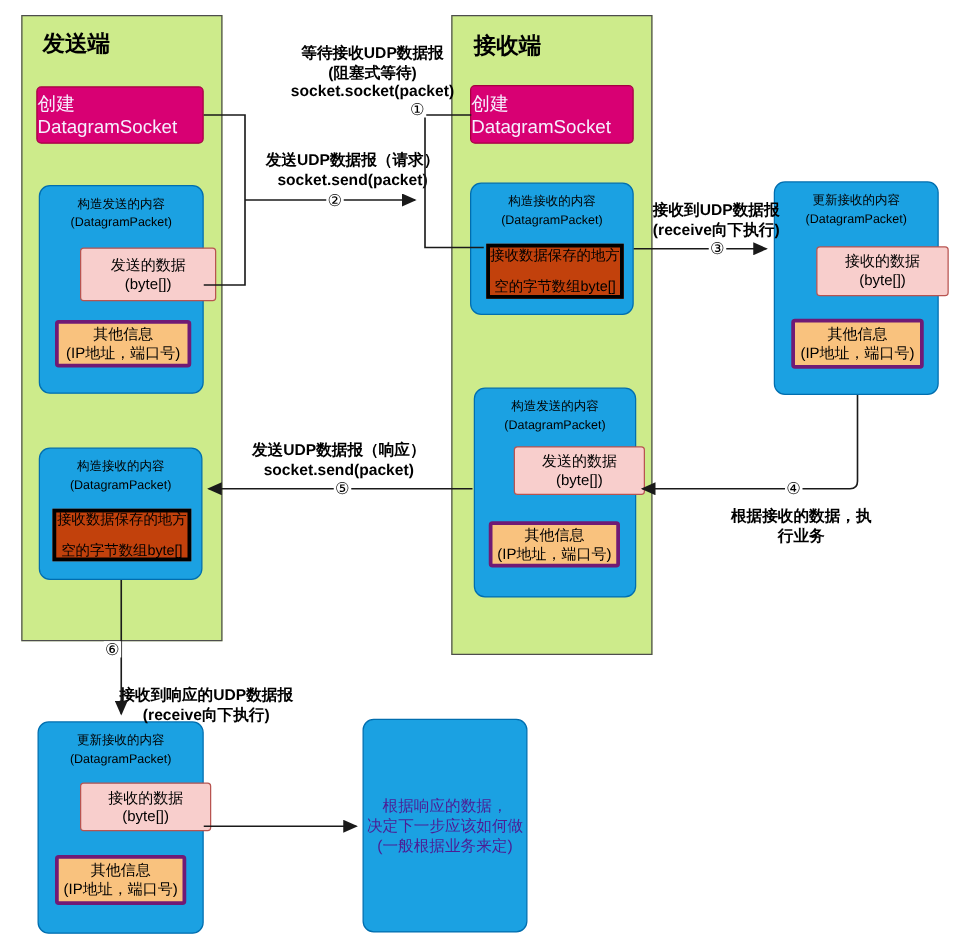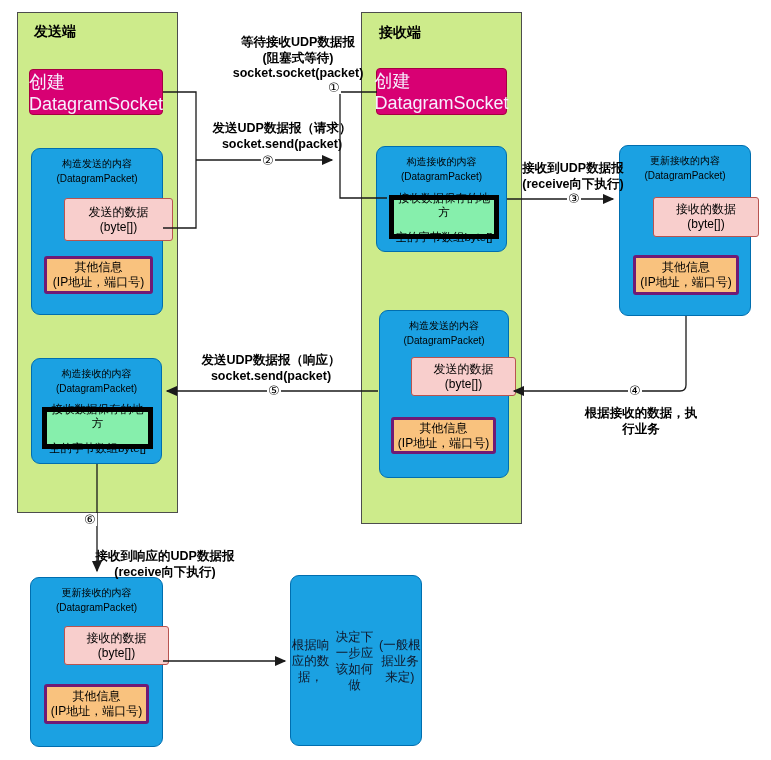--- a/index.html
+++ b/index.html
@@ -4,42 +4,42 @@
 <style>
   html,body{margin:0;padding:0;}
   body{
     width:771px;height:760px;position:relative;overflow:hidden;
     background:#ffffff;color:#000;
     font-family:"Liberation Sans","DejaVu Sans",sans-serif;
     font-size:12px;
   }
   .abs{position:absolute;box-sizing:border-box;}
   .panel{background:#cdeb8b;border:1px solid #4d4d4d;z-index:1;}
-  .panel-title{position:absolute;font-size:14px;font-weight:bold;z-index:2;}
+  .panel-title{position:absolute;font-size:18px;font-weight:bold;z-index:2;}
   .socket{
     background:#d80073;border:1px solid #a50040;border-radius:4px;
     color:#f6efff;display:flex;align-items:center;justify-content:center;
-    font-size:18px;z-index:2;
+    font-size:15px;z-index:2;
   }
   .packet{
     background:#1ba1e2;border:1px solid #006eaf;border-radius:9px;
     text-align:center;z-index:2;
   }
   .ptitle{margin-top:7px;line-height:15px;font-size:10px;}
   .inner{
     position:absolute;box-sizing:border-box;display:flex;flex-direction:column;
     align-items:center;justify-content:center;text-align:center;
     font-size:12px;line-height:15px;z-index:3;
   }
   .databox{background:#f8cecc;border:1px solid #b85450;border-radius:3px;margin-left:20px;}
   .infobox{background:#f9c27e;border:3px solid #701a75;border-radius:3px;}
-  .bufferbox{background:#86efac;border:5px solid #000000;font-size:11.5px;line-height:14px;gap:11px;}
+  .bufferbox{background:#c2410c;border:3px solid #000000;font-size:11.5px;line-height:14px;gap:11px;}
   .decision{
     background:#1ba1e2;border:1px solid #006eaf;border-radius:9px;
-    color:#0f172a;display:flex;flex-direction:row;align-items:center;justify-content:center;
+    color:#4c1d95;display:flex;flex-direction:column;align-items:center;justify-content:center;
     text-align:center;font-size:12.5px;line-height:16px;z-index:2;
   }
   .edge-label{
     position:absolute;text-align:center;font-size:12.5px;line-height:15.5px;
     transform:translateX(-50%);white-space:nowrap;z-index:4;font-weight:bold;
   }
   .num{
     position:absolute;font-size:13px;line-height:13px;background:#ffffff;
     padding:0 1px;z-index:6;
   }

